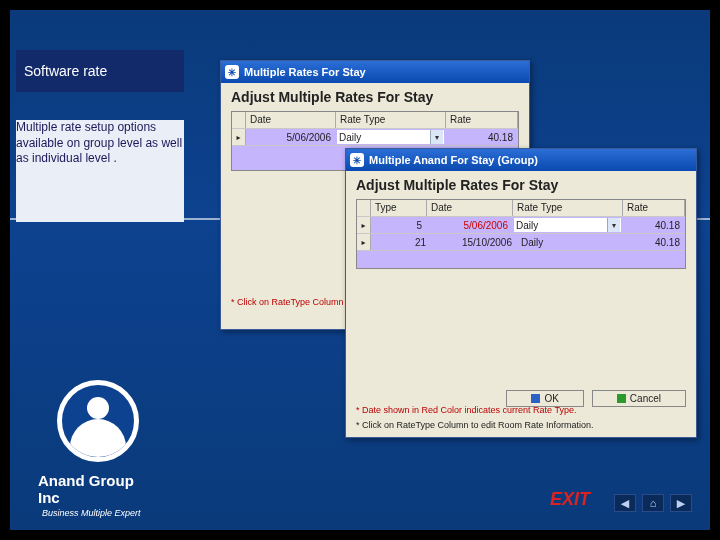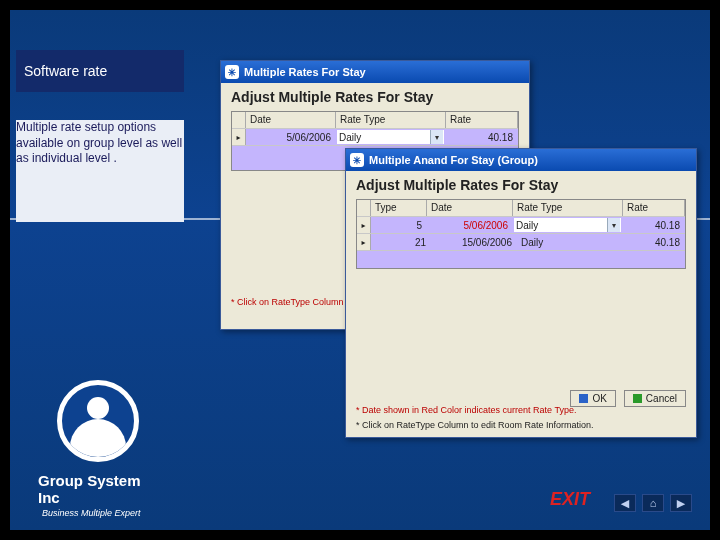--- a/index.html
+++ b/index.html
@@ -169,21 +169,21 @@
     line-height:1.2;
   }
   .note::before { content:"* "; }
   .btnrow {
     display:flex; gap:8px; justify-content:flex-end;
     padding:4px 10px 8px;
   }
   .winbtn {
     border:1px solid #888;
     background:#ece9d8;
-    padding:2px 8px;
+    padding:2px 24px;
     font-size:10px;
     display:flex;align-items:center;gap:4px;
     cursor:pointer;
   }
   .sq { width:9px;height:9px;display:inline-block; }
   .sq.ok{background:#2a62c8;}
   .sq.x{background:#2a9a2a;}
   .rowhandle{
     width:14px;background:#ece9d8;border-right:1px solid #aaa;
     display:flex;align-items:center;justify-content:center;font-size:8px;
@@ -252,21 +252,21 @@
         <div class="cell" style="width:110px;padding:1px;">
           <div class="dropdown">
             <span>Daily</span>
           </div>
         </div>
         <div class="cell right" style="flex:1;">40.18</div>
       </div>
       <div class="grid-row">
         <div class="rowhandle">▸</div>
         <div class="cell right" style="width:60px;">21</div>
-        <div class="cell right" style="width:86px;">15/06/2006</div>
+        <div class="cell right" style="width:86px;">15/10/2006</div>
         <div class="cell" style="width:110px;">Daily</div>
         <div class="cell right" style="flex:1;">40.18</div>
       </div>
     </div>
     <div style="height:130px;"></div>
     <div class="note">Date shown in Red Color indicates current Rate Type.</div>
     <div class="note" style="color:#222;">Click on RateType Column to edit Room Rate Information.</div>
     <div class="btnrow" style="position:absolute;right:0;bottom:22px;">
       <div class="winbtn">
         <span class="sq ok"></span>
@@ -277,21 +277,21 @@
         <span>Cancel</span>
       </div>
     </div>
   </div>
 
   <div class="logo-area">
     <div class="logo-circle">
       <div class="logo-head"></div>
       <div class="logo-body"></div>
     </div>
-    <div class="company">Group System Inc</div>
+    <div class="company">Anand Group Inc</div>
     <div class="tagline">Business Multiple Expert</div>
   </div>
 
   <div class="exit">
     <span>EXIT</span>
   </div>
 
   <div class="nav">
     <div class="nav-btn">
       <span>◀</span>

